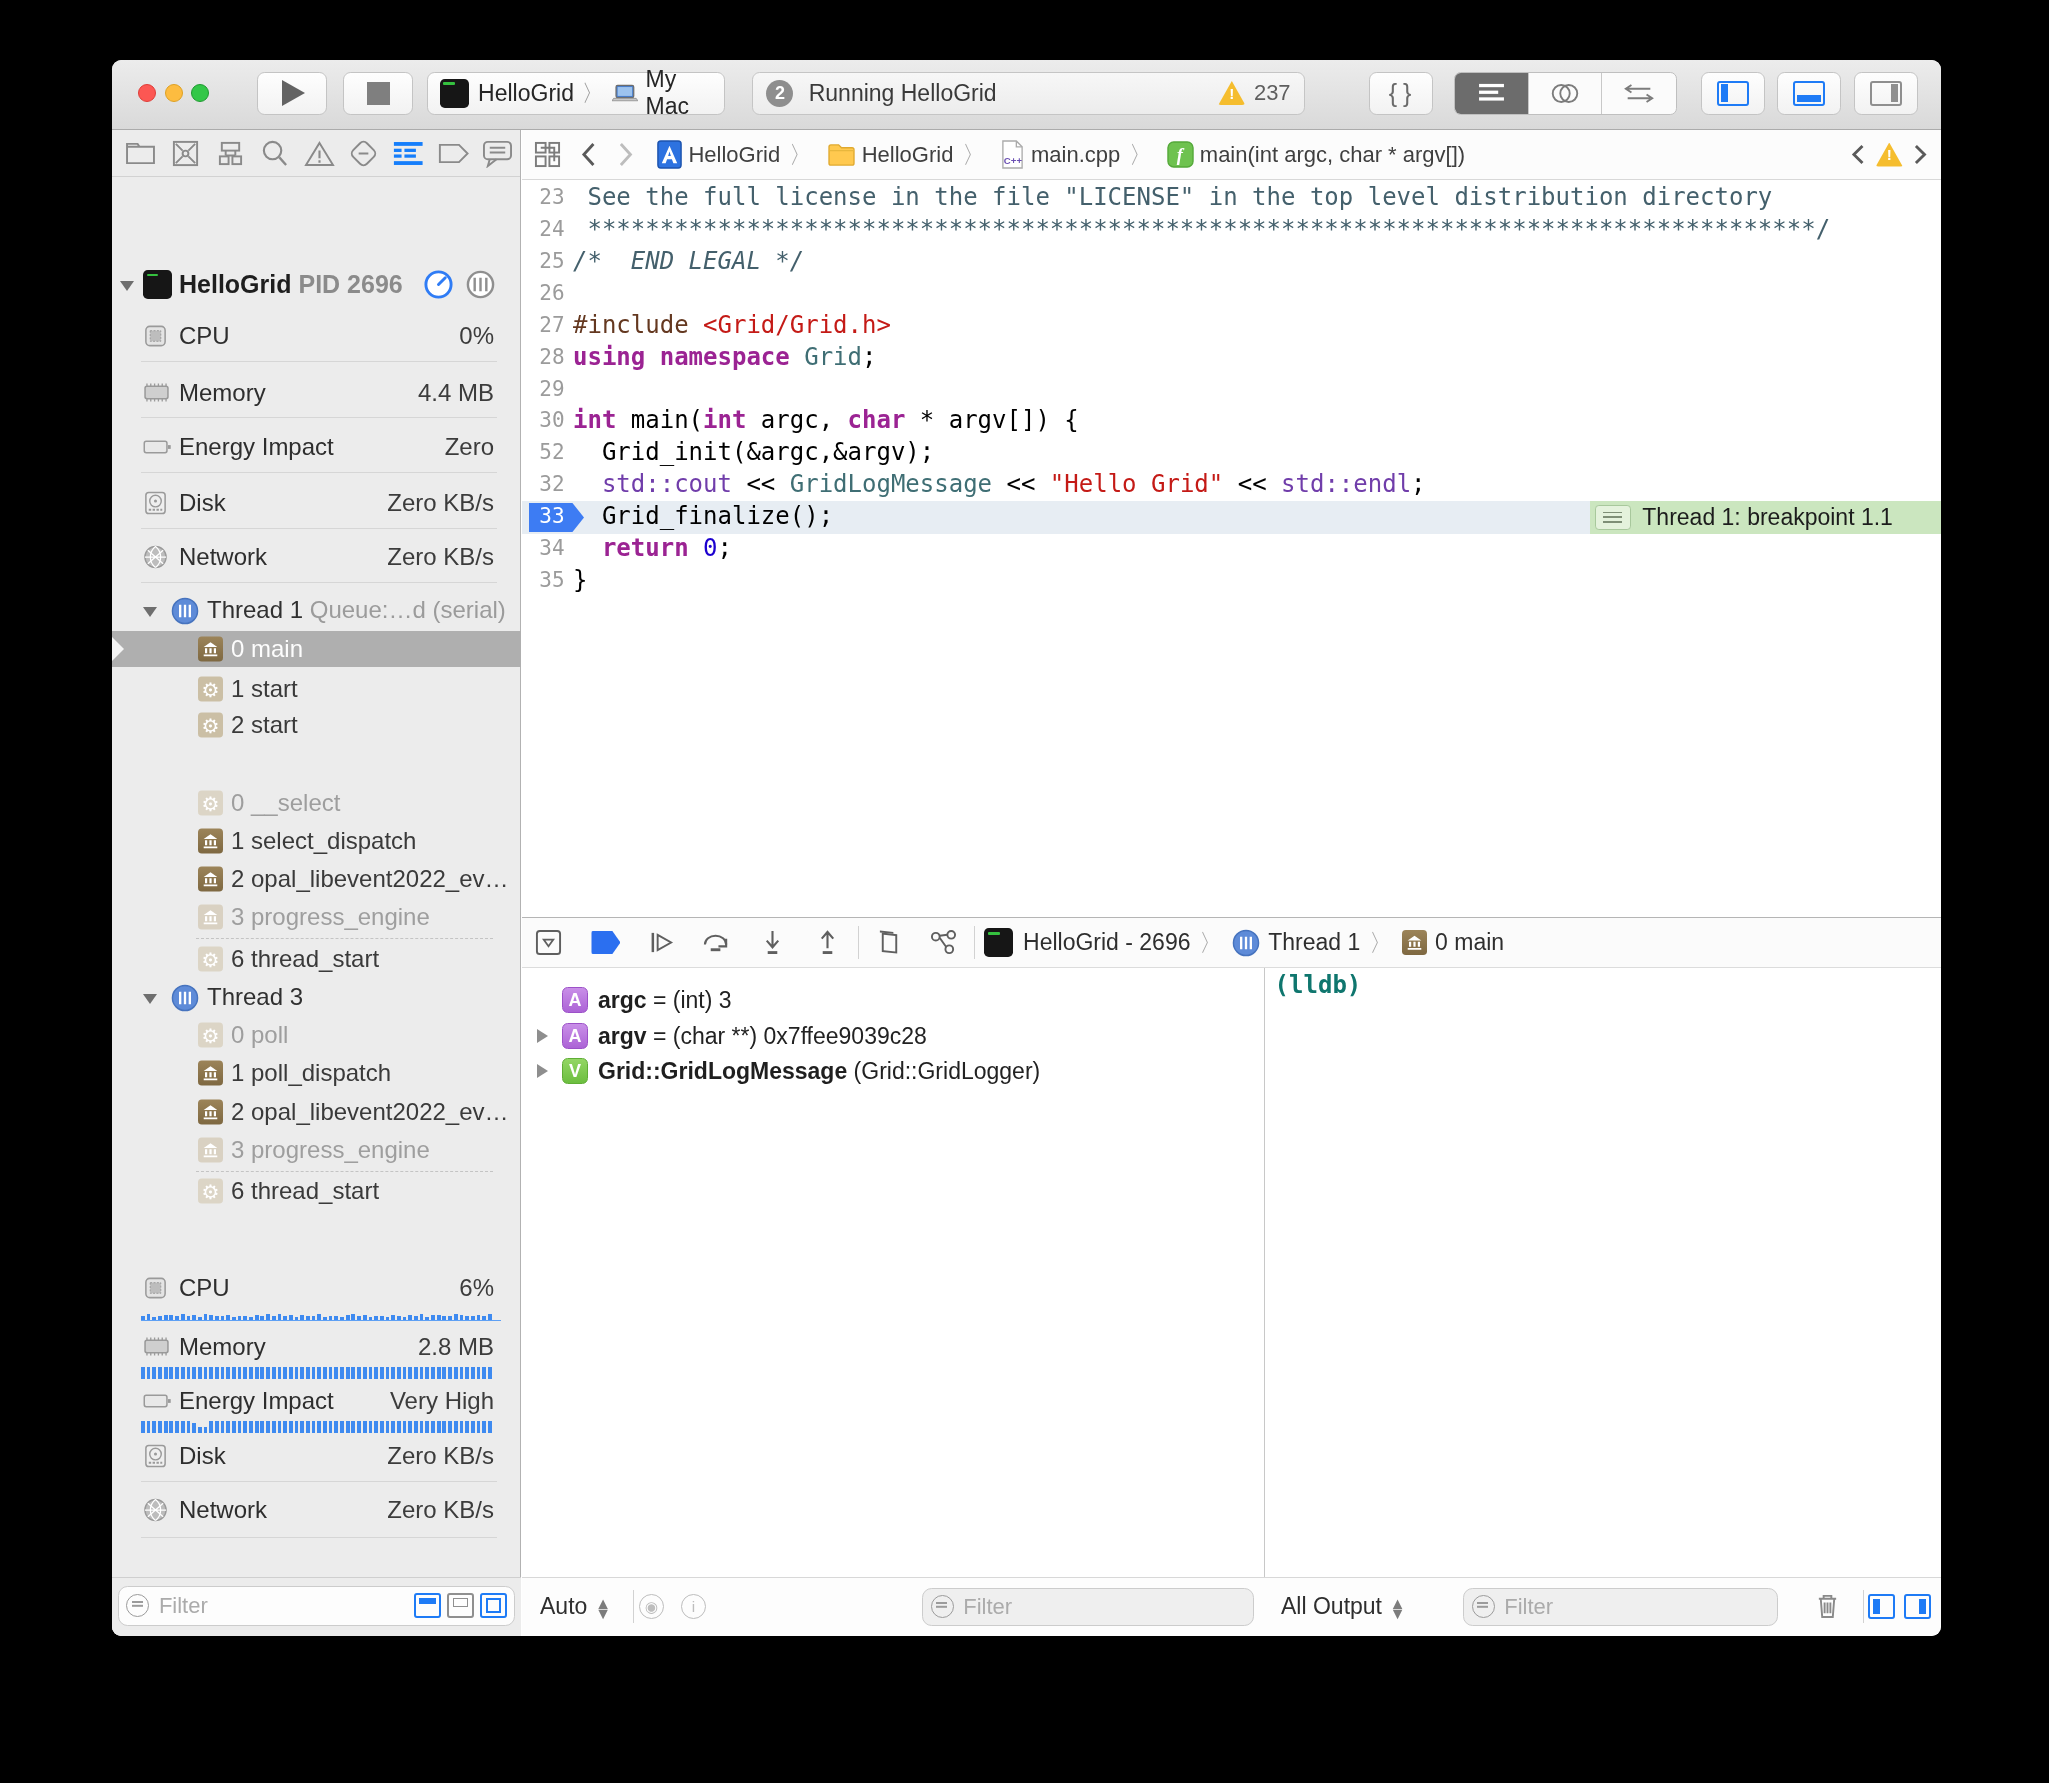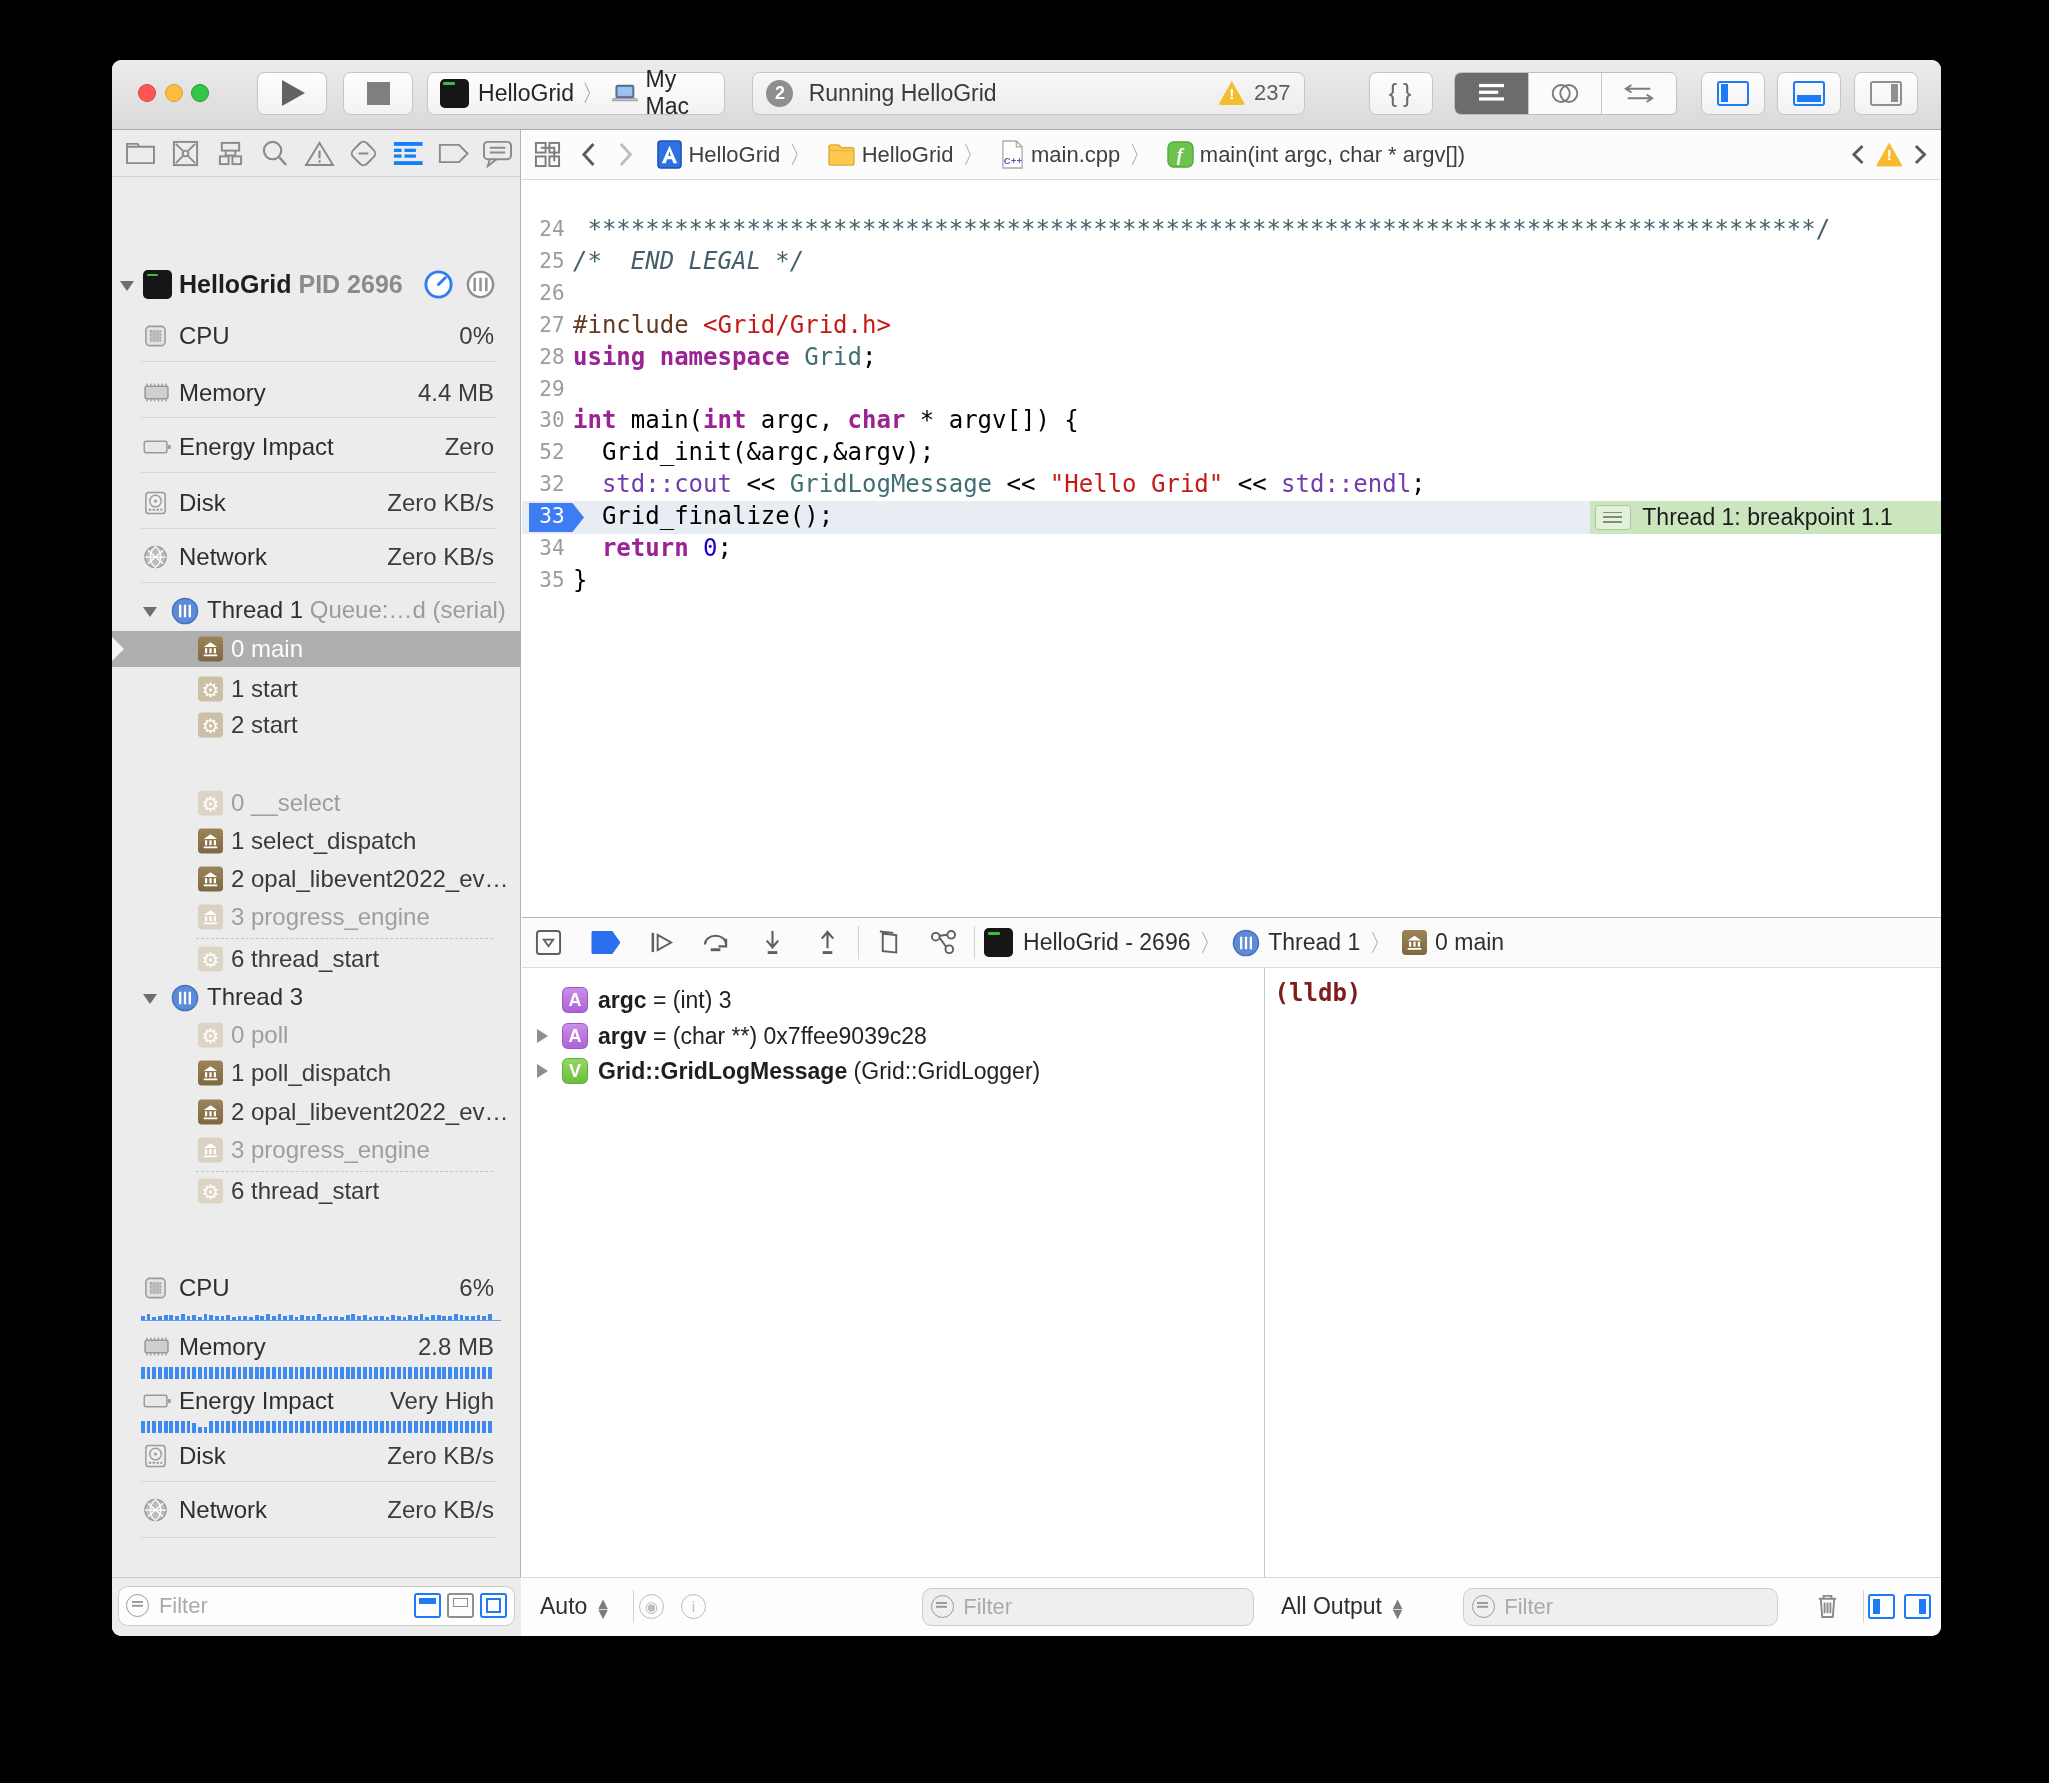--- a/index.html
+++ b/index.html
@@ -112,22 +112,22 @@
   .conpane{position:absolute;left:1152px;top:908px;right:0;bottom:59px;background:#fff;border-left:1px solid #C8C8C8;}
   .vrow{position:absolute;left:0;right:0;height:34px;font-size:23px;color:#1F1F1F;display:flex;align-items:center;}
   .vdisc{width:0;height:0;border-left:11.5px solid #8E8E8E;border-top:7.6px solid transparent;border-bottom:7.6px solid transparent;
     position:absolute;left:15.3px;}
   .vbadge{position:absolute;left:40px;width:26px;height:26px;border-radius:5.7px;color:#fff;font-size:18px;font-weight:bold;
     display:flex;align-items:center;justify-content:center;}
   .vbadge.a{background:linear-gradient(#C98FE8,#AC63D6);border:1px solid #9C51C8;}
   .vbadge.v{background:linear-gradient(#93D664,#6CBE3F);border:1px solid #5FAE35;}
   .vname{position:absolute;left:76px;font-weight:bold;white-space:nowrap;}
   .vval{white-space:nowrap;font-weight:normal;color:#222;}
-  .lldb{position:absolute;left:9.6px;top:11px;font-family:"DejaVu Sans Mono","Liberation Mono",monospace;
-    font-size:24px;font-weight:bold;color:#7f1d1d;}
+  .lldb{position:absolute;left:9.6px;top:3px;font-family:"DejaVu Sans Mono","Liberation Mono",monospace;
+    font-size:24px;font-weight:bold;color:#0f766e;}
   .dfooter{position:absolute;left:410px;right:0;bottom:0;height:59px;background:#FDFDFD;border-top:1px solid #D8D8D8;font-size:23px;color:#2E2E2E;}
   .updown{display:inline-block;margin-left:7.6px;color:#7C7C7C;font-size:16.3px;line-height:10.5px;vertical-align:middle;}
   .circ-ic{width:25px;height:25px;border:1.4px solid #BDBDBD;border-radius:50%;color:#BDBDBD;
     display:flex;align-items:center;justify-content:center;font-size:15.3px;}
   svg{display:block;}
 </style>
 </head>
 <body>
 
 <div class="window">
@@ -762,20 +762,24 @@
       <span class="warn-tri" style="margin:0 11.5px;"></span>
       <svg width="13.4" height="21" viewBox="0 0 14 22">
           <path d="M2 2 l9 9 -9 9" fill="none" stroke="#5A5A5A" stroke-width="3"></path>
         </svg>
     </span>
   </div>
 
   <div class="code-band"></div>
   <div class="bp-badge"></div>
   <div id="code-lines">
+      <div class="cl" style="top: 0px;">
+        <span class="ln">23</span>
+        <span class="ct"><span class="com"> See the full license in the file "LICENSE" in the top level distribution directory</span></span>
+      </div>
       <div class="cl" style="top: 32px;">
         <span class="ln">24</span>
         <span class="ct"><span class="com"> *************************************************************************************/</span></span>
       </div>
       <div class="cl" style="top: 64px;">
         <span class="ln">25</span>
         <span class="ct"><span class="comi">/*  END LEGAL */</span></span>
       </div>
       <div class="cl" style="top: 96px;">
         <span class="ln">26</span>

